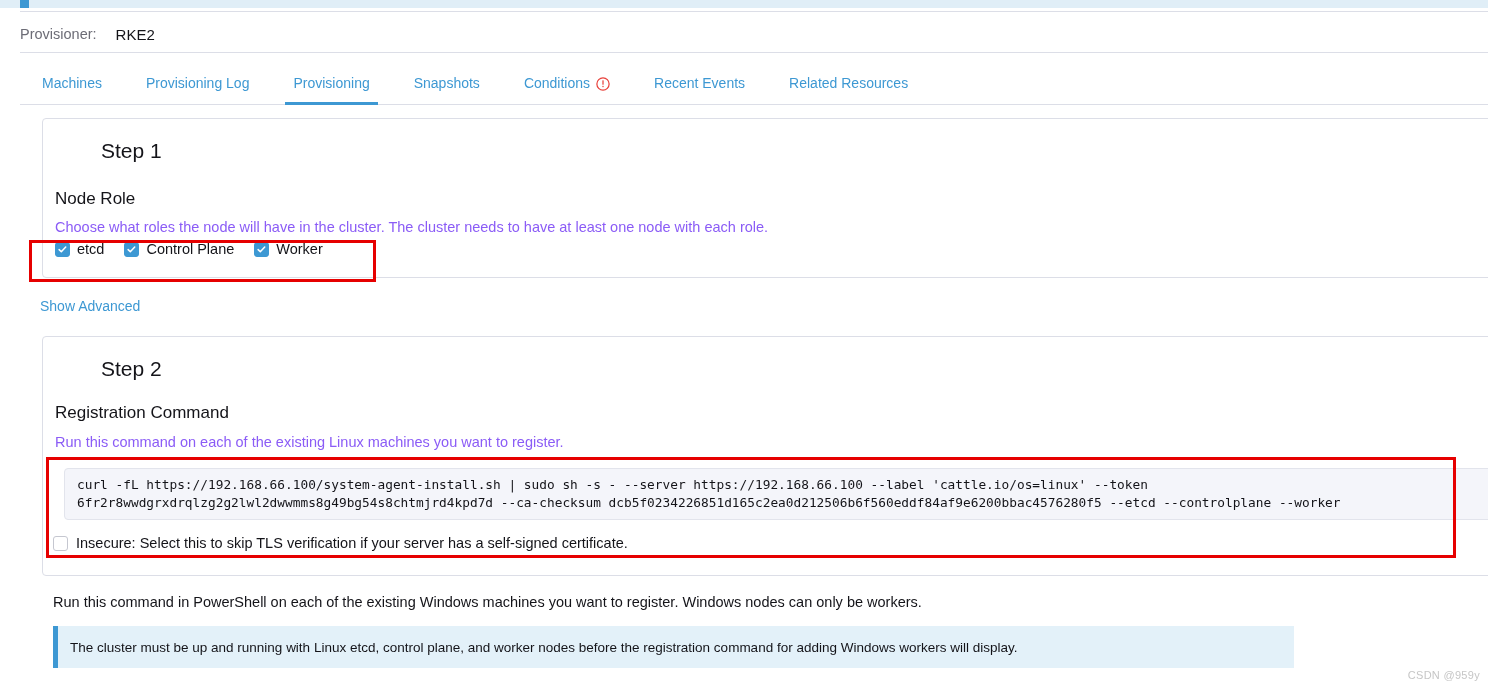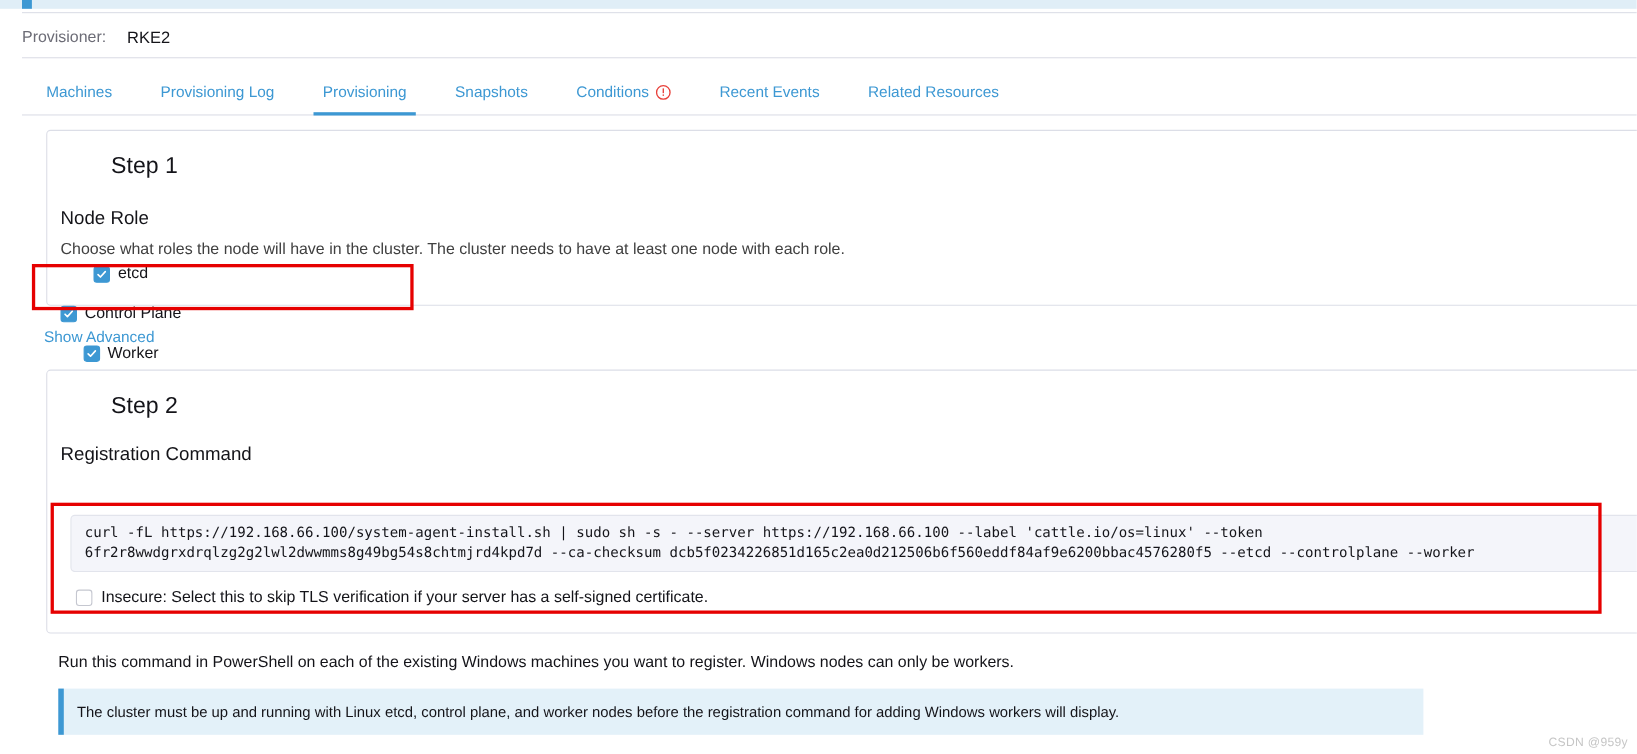--- a/index.html
+++ b/index.html
@@ -134,31 +134,30 @@
     position: absolute;
     left: 12px;
     font-size: 17px;
     font-weight: 400;
     color: #141419;
   }
   .section-sub {
     position: absolute;
     left: 12px;
     font-size: 14.5px;
-    color: #404040;
+    color: #8b5cf6;
   }
 
   
   .checkbox-row {
     position: absolute;
     left: 12px;
     display: flex;
     align-items: center;
     gap: 20px;
-    flex-direction: column;
   }
   .cb-item {
     display: flex;
     align-items: center;
     gap: 7px;
     font-size: 14.5px;
     color: #141419;
     cursor: pointer;
   }
   .cb-box {
@@ -217,21 +216,20 @@
   .insecure-row {
     position: absolute;
     left: 53px;
     top: 535px;
     display: flex;
     align-items: center;
     gap: 8px;
     font-size: 14.5px;
     color: #141419;
     cursor: pointer;
-    margin-left: 16px;
   }
 
   
   .win-text {
     position: absolute;
     left: 53px;
     top: 594px;
     font-size: 14.5px;
     color: #141419;
   }
@@ -356,20 +354,21 @@
       <span>Worker</span>
     </label>
   </div>
 </div>
 
 <div class="show-advanced">Show Advanced</div>
 
 <div class="card card-step2">
   <div class="step-title">Step 2</div>
   <div class="section-head" style="top:66px;">Registration Command</div>
+  <div class="section-sub" style="top:97px;">Run this command on each of the existing Linux machines you want to register.</div>
 </div>
 
 <div class="cmd-block"><span>curl -fL https://192.168.66.100/system-agent-install.sh | sudo sh -s - --server https://192.168.66.100 --label 'cattle.io/os=linux' --token</span>
 <span>6fr2r8wwdgrxdrqlzg2g2lwl2dwwmms8g49bg54s8chtmjrd4kpd7d --ca-checksum dcb5f0234226851d165c2ea0d212506b6f560eddf84af9e6200bbac4576280f5 --etcd --controlplane --worker</span></div>
 
 <label class="insecure-row">
   <span class="cb-box unchecked"></span>
   <span>Insecure: Select this to skip TLS verification if your server has a self-signed certificate.</span>
 </label>
 

